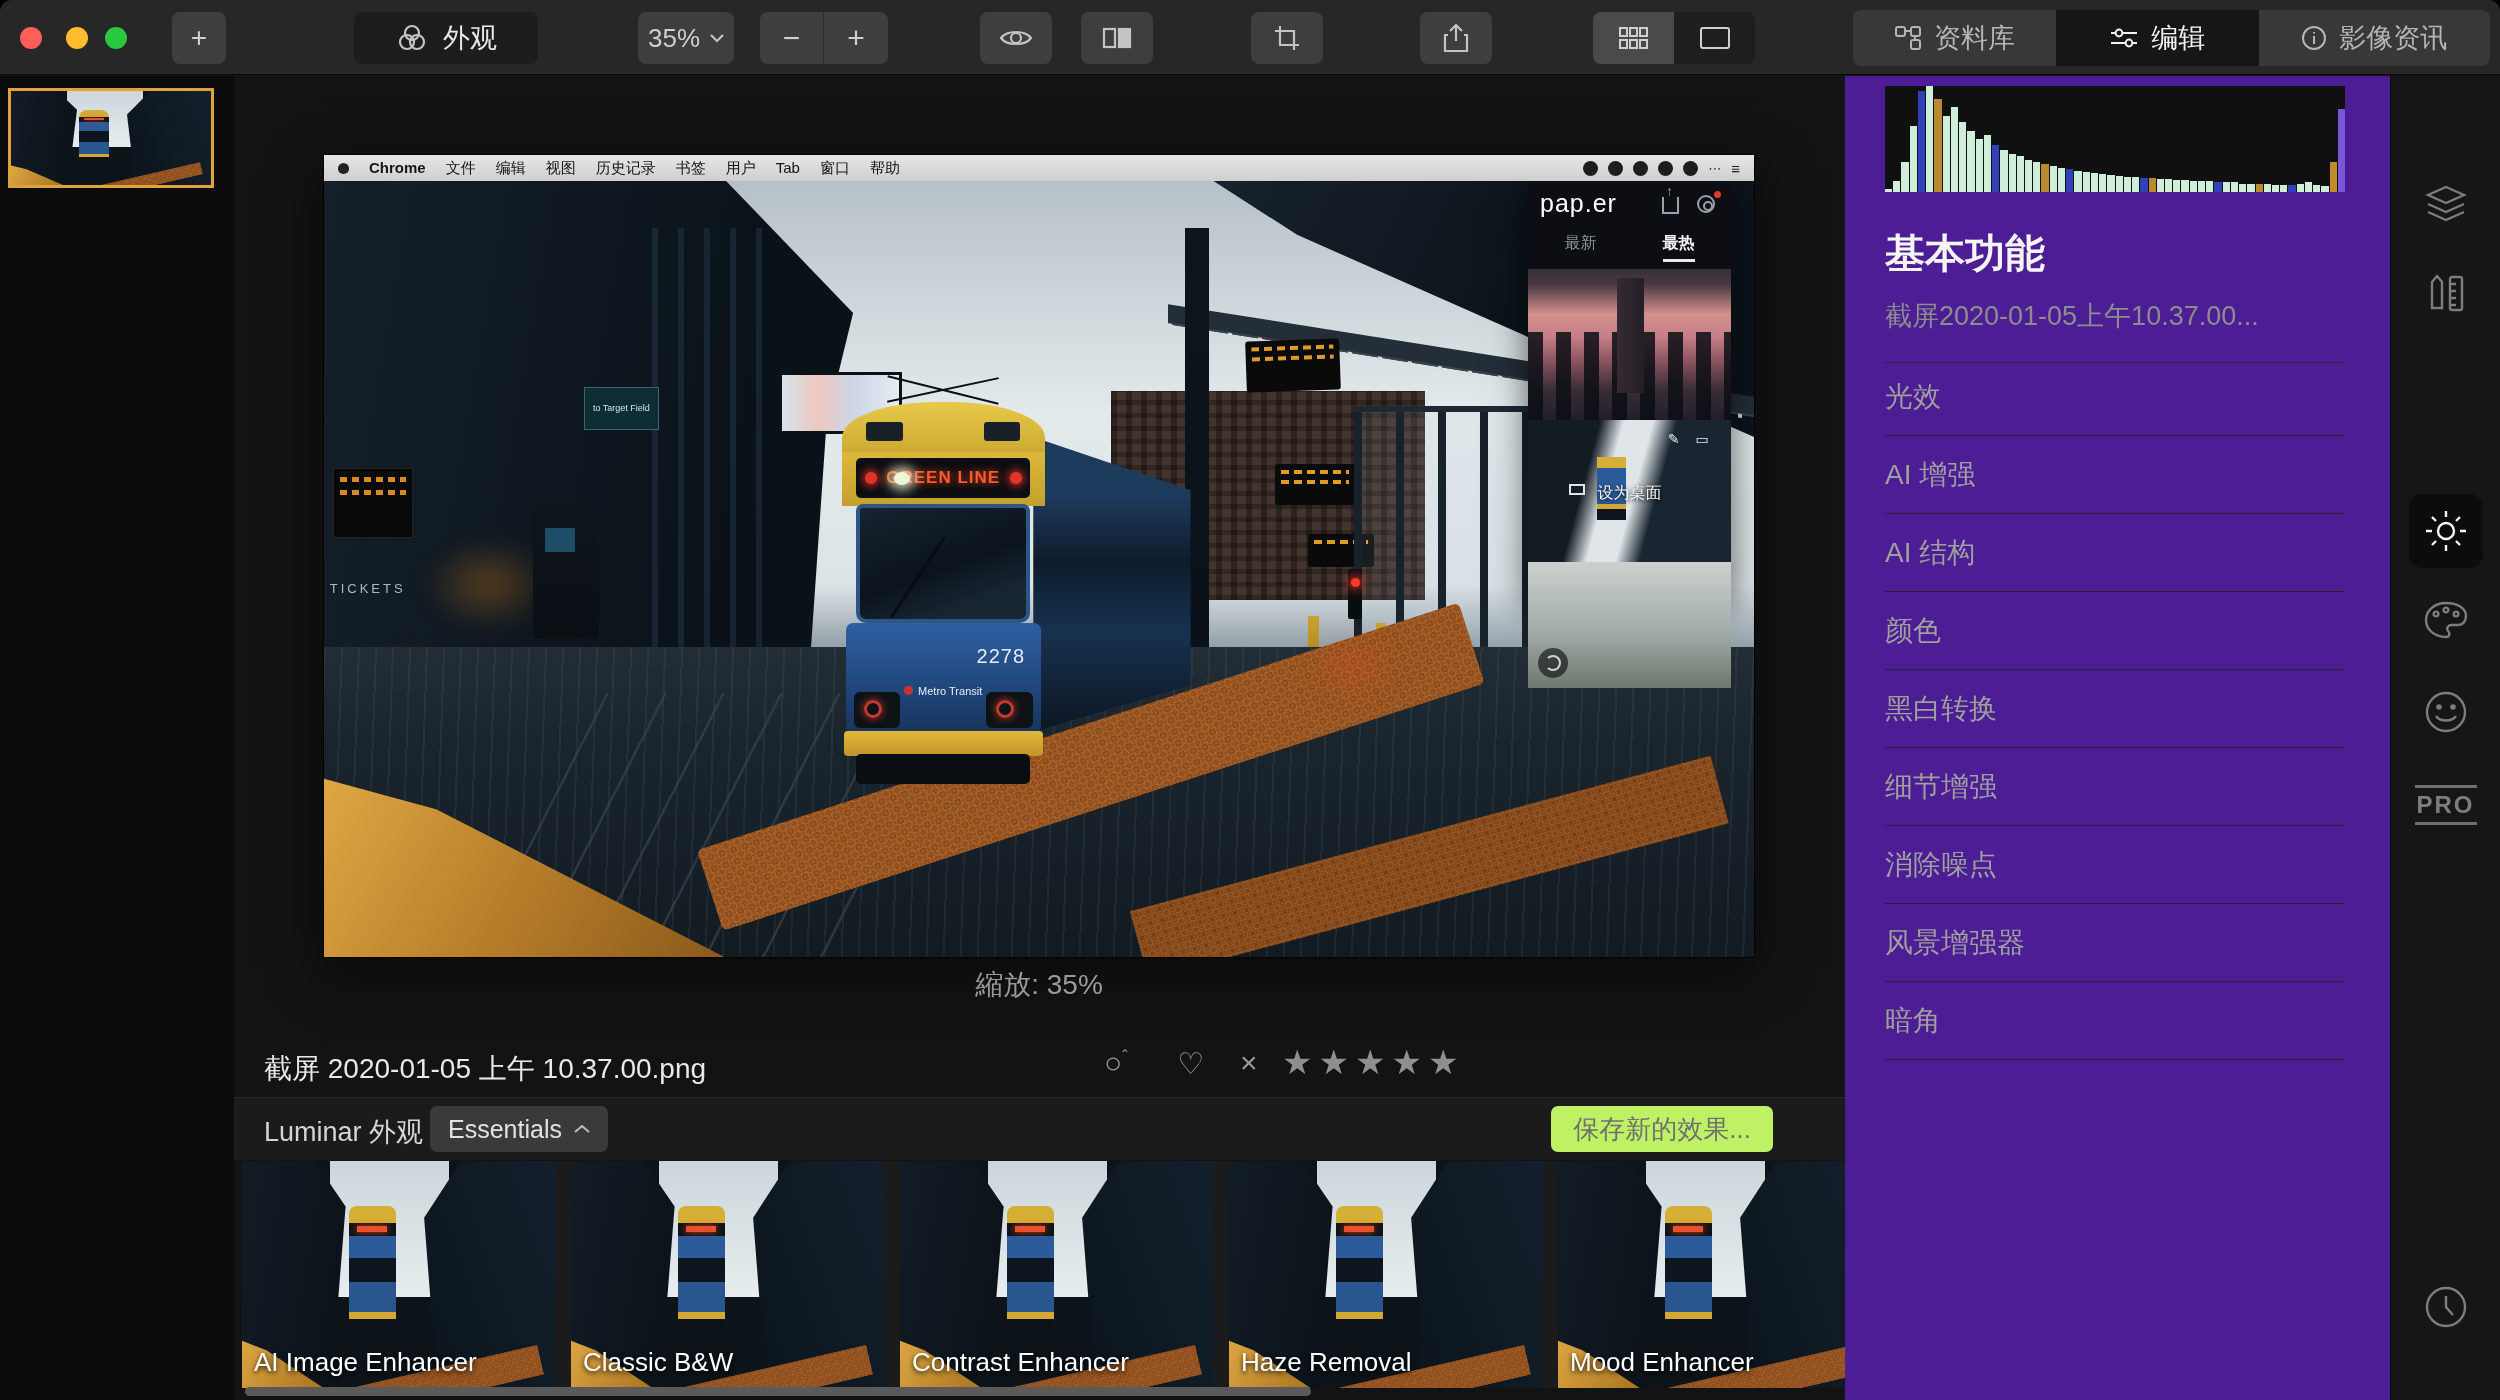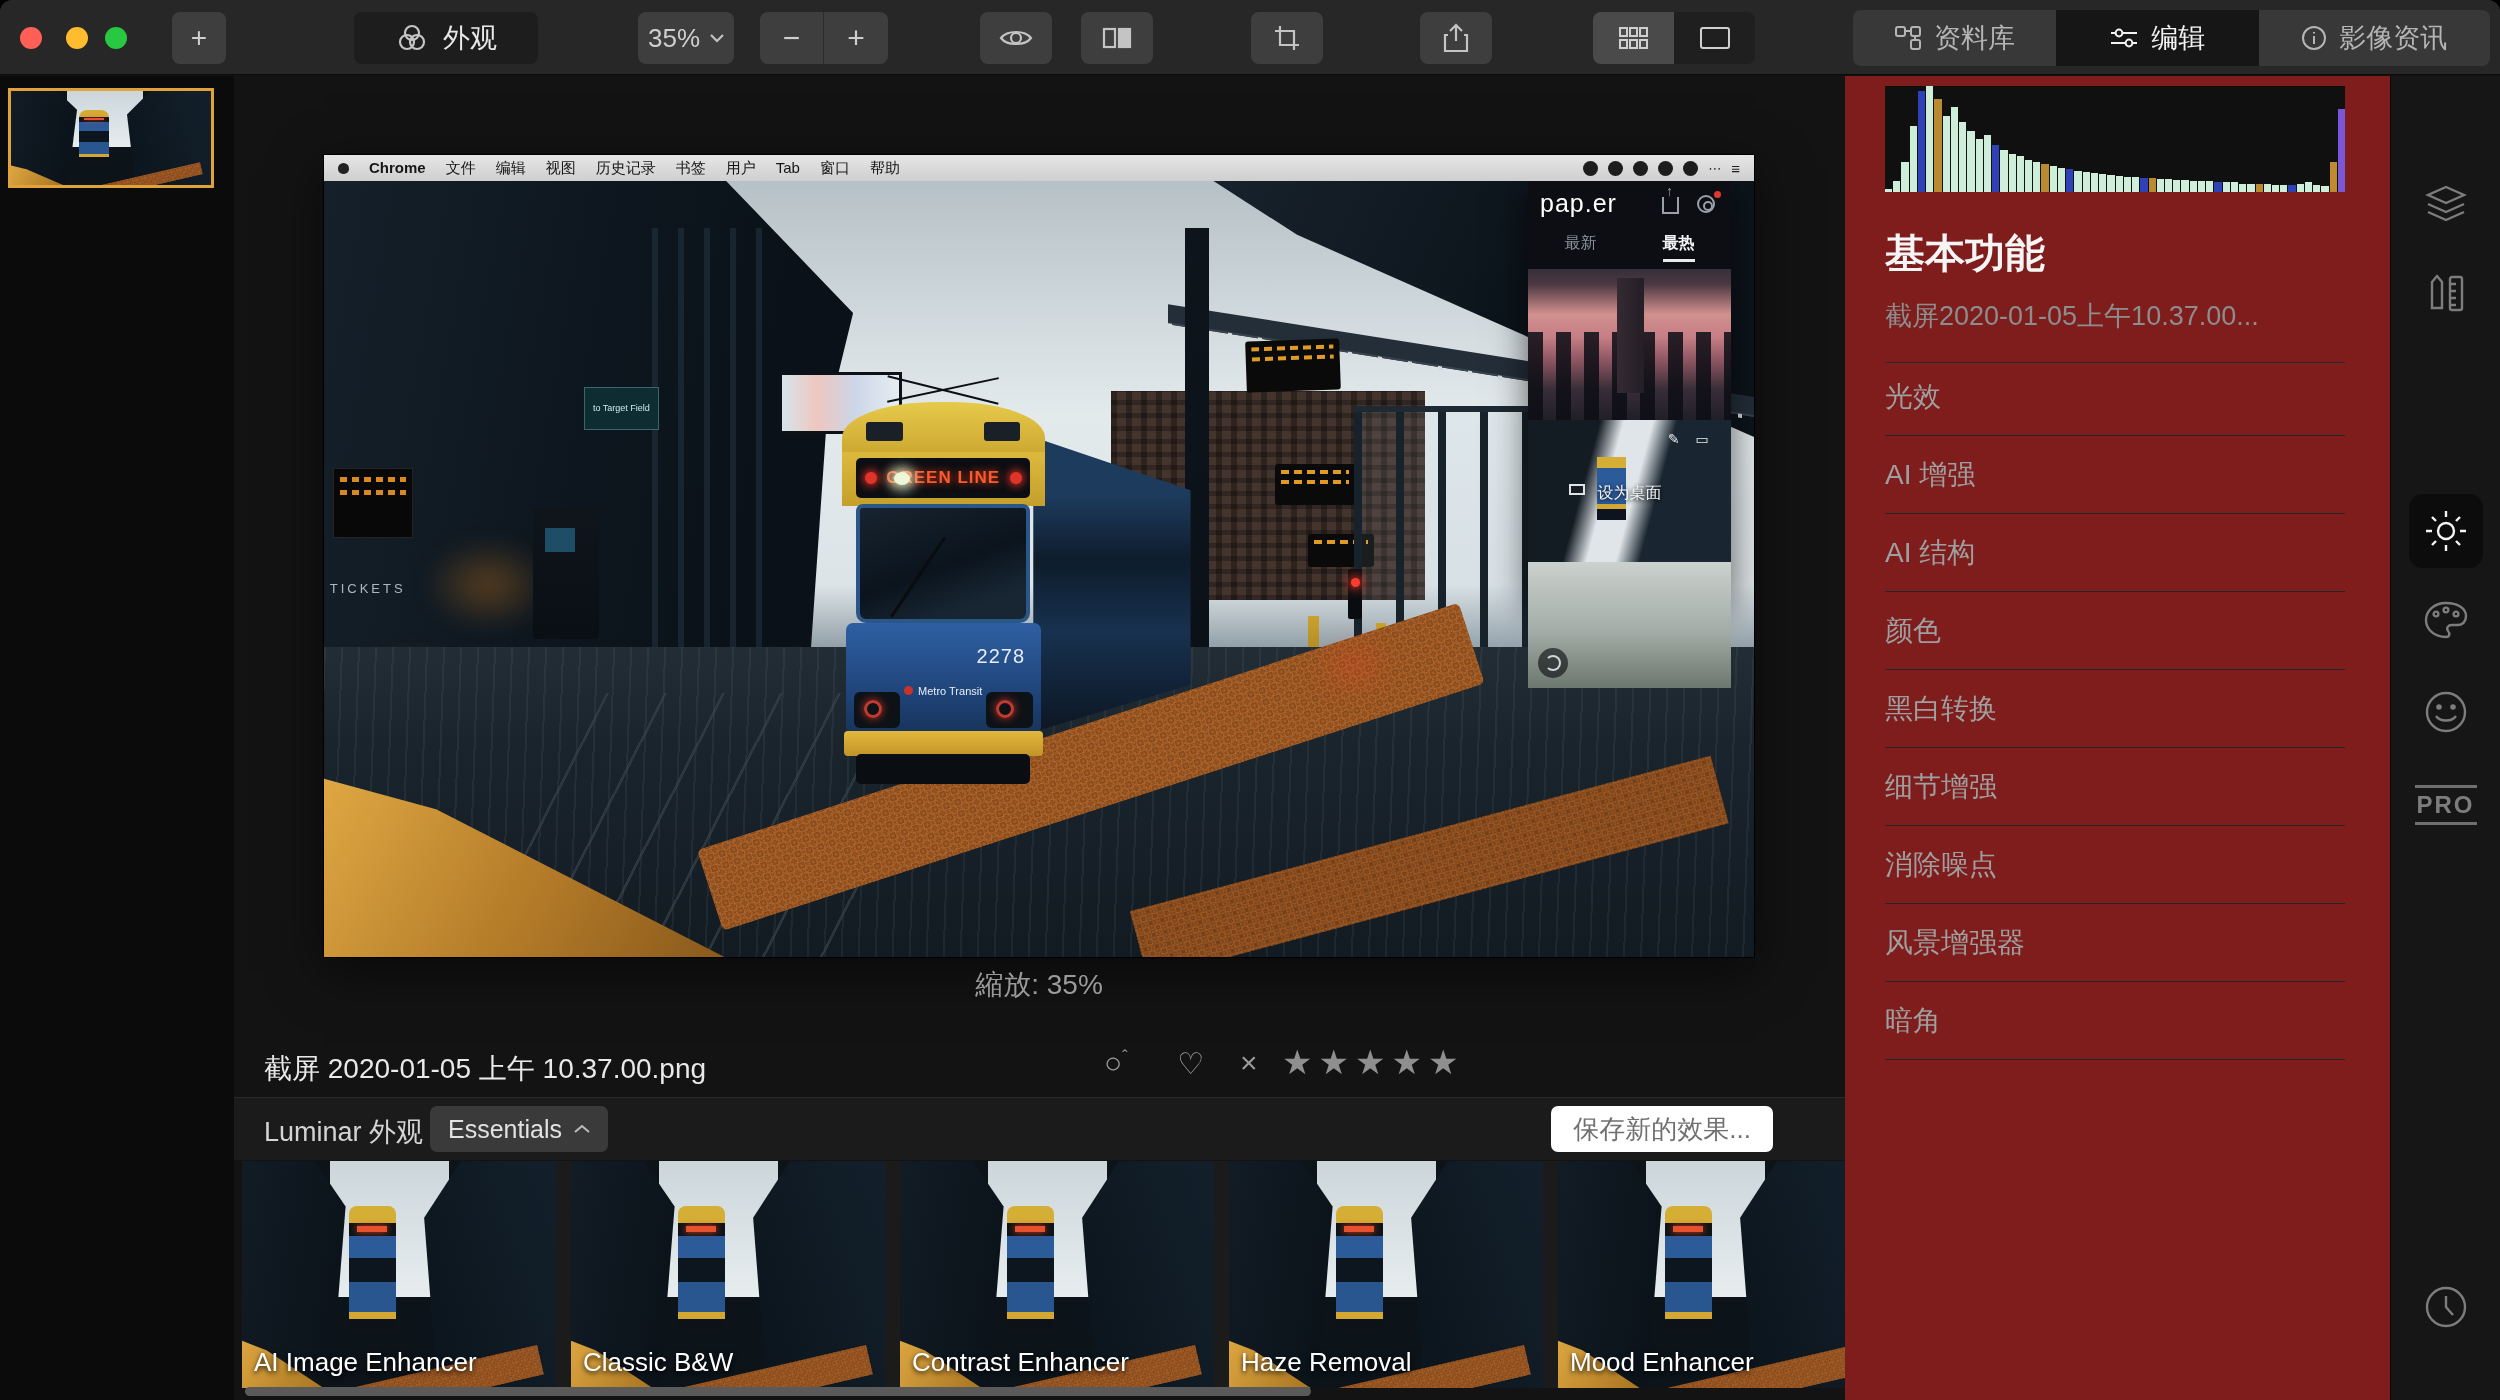--- a/index.html
+++ b/index.html
@@ -19,21 +19,21 @@
   .vtab{display:flex;align-items:center;justify-content:center;gap:12px;background:#383838;color:#b5b5b5;font-size:27px;padding:0 30px;}
   .vtab svg{stroke:#b5b5b5;fill:none;stroke-width:2;}
   .vtab.sel{background:#161616;color:#f2f2f2;}
   .vtab.sel svg{stroke:#f2f2f2;}
 
   
   .sidebar{position:absolute;left:0;top:76px;width:234px;height:1324px;background:#0b0b0b;}
   .side-thumb{position:absolute;left:8px;top:12px;width:206px;height:100px;border:3px solid #e0a33c;background:#10161c;}
 
   
-  .panel{position:absolute;left:1845px;top:76px;width:545px;height:1324px;background:#7f1d1d;}
+  .panel{position:absolute;left:1845px;top:76px;width:545px;height:1324px;background:#4c1d95;}
   .hist{position:absolute;left:40px;top:10px;width:460px;height:106px;display:flex;align-items:flex-end;gap:1px;background:#101010;}
   .hist i{flex:1;display:block;}
   .panel-title{position:absolute;left:40px;top:150px;color:#f5f5f5;font-size:40px;font-weight:bold;}
   .panel-sub{position:absolute;left:40px;top:222px;width:460px;color:#8d8d8d;font-size:27px;white-space:nowrap;overflow:hidden;border-bottom:1px solid #2a2a2a;padding-bottom:28px;}
   .tools{position:absolute;left:40px;top:282px;width:460px;}
   .tool-item{height:78px;line-height:78px;border-bottom:1px solid #262626;color:#9f9f9f;font-size:28px;}
 
   
   .rail{position:absolute;left:2390px;top:76px;width:110px;height:1324px;background:#161616;border-left:1px solid #060606;}
   .rail .ric{position:absolute;left:50%;transform:translate(-50%,-50%);color:#7d7d7d;}
@@ -132,21 +132,21 @@
   .zoom-caption{position:absolute;left:324px;top:966px;width:1430px;text-align:center;color:#9a9a9a;font-size:28px;}
 
   
   .file-row{position:absolute;left:234px;top:1038px;width:1611px;height:58px;}
   .fname{position:absolute;left:30px;top:12px;color:#e9e9e9;font-size:28px;}
   .frow-ic{position:absolute;top:8px;color:#9a9a9a;font-size:30px;}
   .star{color:#8f8f8f;font-size:34px;margin-right:6px;}
   .looks-bar{position:absolute;left:234px;top:1097px;width:1611px;height:63px;background:#1b1b1b;border-top:1px solid #2a2a2a;}
   .lb-label{position:absolute;left:30px;top:16px;color:#d4d4d4;font-size:27px;}
   .lb-dd{position:absolute;left:196px;top:8px;height:46px;background:#3a3a3a;border-radius:7px;color:#e2e2e2;font-size:25px;display:flex;align-items:center;gap:12px;padding:0 18px;}
-  .lb-save{position:absolute;right:72px;top:8px;height:46px;background:#ffffff;border-radius:7px;color:#707070;font-size:26px;display:flex;align-items:center;padding:0 22px;}
+  .lb-save{position:absolute;right:72px;top:8px;height:46px;background:#bef264;border-radius:7px;color:#707070;font-size:26px;display:flex;align-items:center;padding:0 22px;}
   .filmstrip{position:absolute;left:242px;top:1161px;width:1603px;height:227px;display:flex;gap:15px;overflow:hidden;background:#1b1b1b;}
   .preset{position:relative;width:314px;height:227px;flex:none;background:#10161c;overflow:hidden;}
   .preset-label{position:absolute;left:12px;bottom:10px;color:#fff;font-size:26px;text-shadow:0 2px 5px rgba(0,0,0,.9);z-index:5;}
   .hscroll{position:absolute;left:245px;top:1387px;width:1066px;height:9px;background:#5a5a5a;border-radius:5px;}
 
   
   .mini{position:absolute;inset:0;background:#0c1319;overflow:hidden;}
   .mini > i{position:absolute;display:block;}
   .mini .sky{left:28%;top:0;width:38%;height:60%;background:linear-gradient(#ccd6da,#e7edef);}
   .mini .bl{left:0;top:0;width:33%;height:100%;background:linear-gradient(100deg,#121c25,#0a1118);clip-path:polygon(0 0,70% 0,100% 20%,86% 100%,0 100%);}

